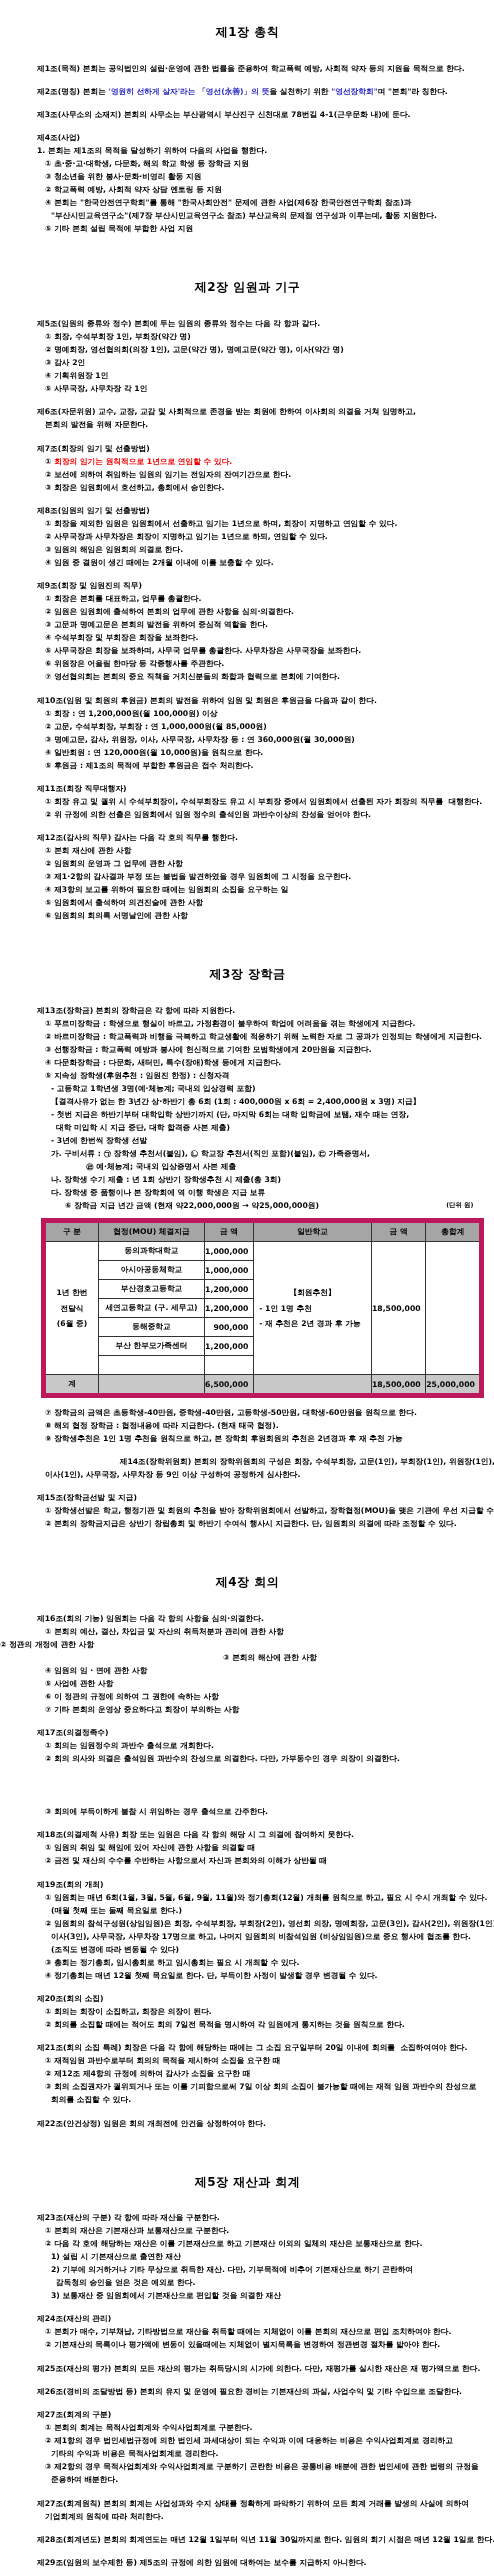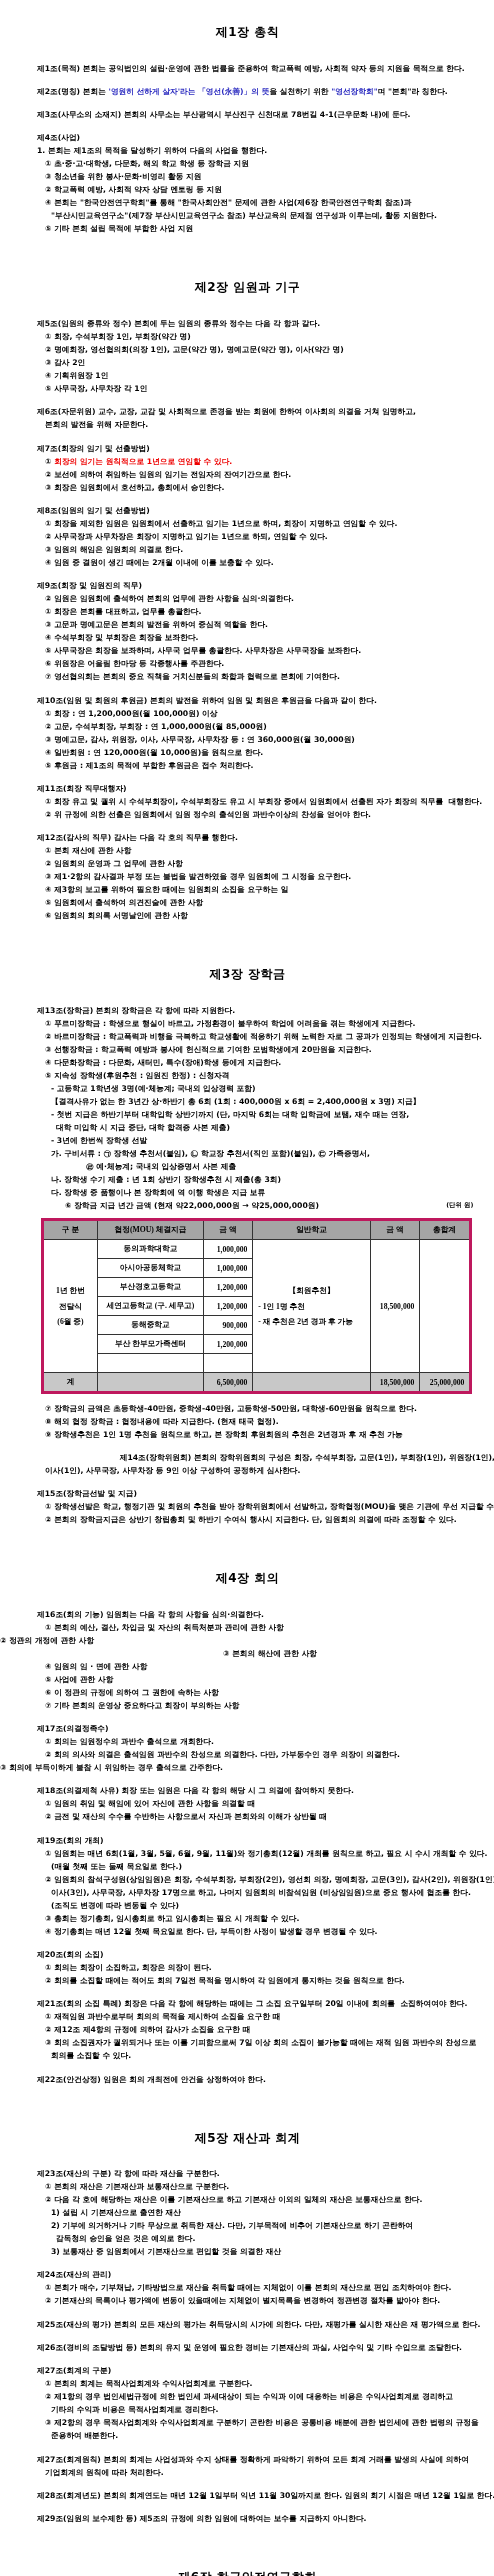--- a/index.html
+++ b/index.html
@@ -6,21 +6,21 @@
   body{width:495px;overflow-x:hidden;font-family:"DejaVu Sans","Liberation Sans",sans-serif;color:#000;}
   .page{width:495px;font-weight:bold;padding-bottom:36px;}
   .chapter{font-size:12px;font-weight:bold;text-align:center;margin:44px 0 20.6px 0;letter-spacing:0.5px;}
   .chapter.first{margin-top:24px;}
   .line{font-size:7.7px;line-height:13px;white-space:pre;}
   .line.gap{margin-top:10.3px;}
   .blue{color:#2b2bc0;}
   .red{color:#ee0000;}
   .l2{display:flex;justify-content:space-between;align-items:flex-end;margin-left:20px;}
   .l2 .unit{font-size:6.4px;padding-right:21.6px;}
-  table.tbl{border-collapse:collapse;margin:6.2px 0 7.2px 41px;table-layout:fixed;border:3px solid #be185d;font-family:Liberation Serif, serif;}
+  table.tbl{border-collapse:collapse;margin:6.2px 0 7.2px 41px;table-layout:fixed;border:5px solid #be185d;}
   .tbl th,.tbl td{border:0.5px solid #333;font-size:7.7px;font-weight:bold;padding:0;overflow:hidden;white-space:pre;}
   .tbl th{background:#a5a5a5;height:18.5px;text-align:center;}
   .tbl td{height:18px;background:#fff;}
   .tbl td.school{text-align:center;}
   .tbl td.amt{text-align:right;padding-right:4.6px;}
   .tbl td.group,.tbl td.gen,.tbl td.genamt,.tbl td.grand{vertical-align:middle;}
   .tbl td.group div{line-height:15.5px;text-align:center;}
   .tbl td.gen .g-title{text-align:center;line-height:15.5px;}
   .tbl td.gen .g-line{text-align:left;padding-left:5.2px;line-height:15.5px;}
   .tbl td.genamt{text-align:right;padding-right:4.6px;}
@@ -56,22 +56,22 @@
     <div class="line gap" style="padding-left: 37px;">제7조(회장의 임기 및 선출방법)</div>
     <div class="line" style="padding-left: 45px;"><span>① </span><span class="red">회장의 임기는 원칙적으로 1년으로 연임할 수 있다.</span></div>
     <div class="line" style="padding-left: 45px;">② 보선에 의하여 취임하는 임원의 임기는 전임자의 잔여기간으로 한다.</div>
     <div class="line" style="padding-left: 45px;">③ 회장은 임원회에서 호선하고, 총회에서 승인한다.</div>
     <div class="line gap" style="padding-left: 37px;">제8조(임원의 임기 및 선출방법)</div>
     <div class="line" style="padding-left: 45px;">① 회장을 제외한 임원은 임원회에서 선출하고 임기는 1년으로 하며, 회장이 지명하고 연임할 수 있다.</div>
     <div class="line" style="padding-left: 45px;">② 사무국장과 사무차장은 회장이 지명하고 임기는 1년으로 하되, 연임할 수 있다.</div>
     <div class="line" style="padding-left: 45px;">③ 임원의 해임은 임원회의 의결로 한다.</div>
     <div class="line" style="padding-left: 45px;">④ 임원 중 결원이 생긴 때에는 2개월 이내에 이를 보충할 수 있다.</div>
     <div class="line gap" style="padding-left: 37px;">제9조(회장 및 임원진의 직무)</div>
+    <div class="line" style="padding-left: 45px;">① 회장은 본회를 대표하고, 업무를 총괄한다.</div>
     <div class="line" style="padding-left: 45px;">② 임원은 임원회에 출석하여 본회의 업무에 관한 사항을 심의·의결한다.</div>
-    <div class="line" style="padding-left: 45px;">① 회장은 본회를 대표하고, 업무를 총괄한다.</div>
     <div class="line" style="padding-left: 45px;">③ 고문과 명예고문은 본회의 발전을 위하여 중심적 역할을 한다.</div>
     <div class="line" style="padding-left: 45px;">④ 수석부회장 및 부회장은 회장을 보좌한다.</div>
     <div class="line" style="padding-left: 45px;">⑤ 사무국장은 회장을 보좌하며, 사무국 업무를 총괄한다. 사무차장은 사무국장을 보좌한다.</div>
     <div class="line" style="padding-left: 45px;">⑥ 위원장은 어울림 한마당 등 각종행사를 주관한다.</div>
     <div class="line" style="padding-left: 45px;">⑦ 영선협의회는 본회의 중요 직책을 거치신분들의 화합과 협력으로 본회에 기여한다.</div>
     <div class="line gap" style="padding-left: 37px;"><span>제10조(임원 및 회원의 후원금) </span><span>본회의 발전을 위하여 임원 및 회원은 후원금을 다음과 같이 한다.</span></div>
     <div class="line" style="padding-left: 45px;">① 회장 : 연 1,200,000원(월 100,000원) 이상</div>
     <div class="line" style="padding-left: 45px;">② 고문, 수석부회장, 부회장 : 연 1,000,000원(월 85,000원)</div>
     <div class="line" style="padding-left: 45px;">③ 명예고문, 감사, 위원장, 이사, 사무국장, 사무차장 등 : 연 360,000원(월 30,000원)</div>
     <div class="line" style="padding-left: 45px;">④ 일반회원 : 연 120,000원(월 10,000원)을 원칙으로 한다.</div>
@@ -178,21 +178,21 @@
     <div class="line" style="padding-left: 45px;">① 본회의 예산, 결산, 차입금 및 자산의 취득처분과 관리에 관한 사항</div>
     <div class="line" style="">② 정관의 개정에 관한 사항</div>
     <div class="line" style="padding-left: 45px; text-align: center;">③ 본회의 해산에 관한 사항</div>
     <div class="line" style="padding-left: 45px;">④ 임원의 임 · 면에 관한 사항</div>
     <div class="line" style="padding-left: 45px;">⑤ 사업에 관한 사항</div>
     <div class="line" style="padding-left: 45px;">⑥ 이 정관의 규정에 의하여 그 권한에 속하는 사항</div>
     <div class="line" style="padding-left: 45px;">⑦ 기타 본회의 운영상 중요하다고 회장이 부의하는 사항</div>
     <div class="line gap" style="padding-left: 37px;">제17조(의결정족수)</div>
     <div class="line" style="padding-left: 45px;">① 회의는 임원정수의 과반수 출석으로 개회한다.</div>
     <div class="line" style="padding-left: 45px;">② 회의 의사와 의결은 출석임원 과반수의 찬성으로 의결한다. 다만, 가부동수인 경우 의장이 의결한다.</div>
-    <div class="line" style="">③ 회의에 부득이하게 불참 시 위임하는 경우 출석으로 간주한다.</div>
+    <div class="line" style="padding-left: 45px; margin-top: 40px;">③ 회의에 부득이하게 불참 시 위임하는 경우 출석으로 간주한다.</div>
     <div class="line gap" style="padding-left: 37px;"><span>제18조(의결제척 사유) </span><span>회장 또는 임원은 다음 각 항의 해당 시 그 의결에 참여하지 못한다.</span></div>
     <div class="line" style="padding-left: 45px;">① 임원의 취임 및 해임에 있어 자신에 관한 사항을 의결할 때</div>
     <div class="line" style="padding-left: 45px;">② 금전 및 재산의 수수를 수반하는 사항으로서 자신과 본회와의 이해가 상반될 때</div>
     <div class="line gap" style="padding-left: 37px;">제19조(회의 개최)</div>
     <div class="line" style="padding-left: 45px;">① 임원회는 매년 6회(1월, 3월, 5월, 6월, 9월, 11월)와 정기총회(12월) 개최를 원칙으로 하고, 필요 시 수시 개최할 수 있다.</div>
     <div class="line" style="padding-left: 51px;">(매월 첫째 또는 둘째 목요일로 한다.)</div>
     <div class="line" style="padding-left: 45px;">② 임원회의 참석구성원(상임임원)은 회장, 수석부회장, 부회장(2인), 영선회 의장, 명예회장, 고문(3인), 감사(2인), 위원장(1인),</div>
     <div class="line" style="padding-left: 51px;">이사(3인), 사무국장, 사무차장 17명으로 하고, 나머지 임원회의 비참석임원 (비상임임원)으로 중요 행사에 협조를 한다.</div>
     <div class="line" style="padding-left: 51px;">(조직도 변경에 따라 변동될 수 있다)</div>
     <div class="line" style="padding-left: 45px;">③ 총회는 정기총회, 임시총회로 하고 임시총회는 필요 시 개최할 수 있다.</div>

